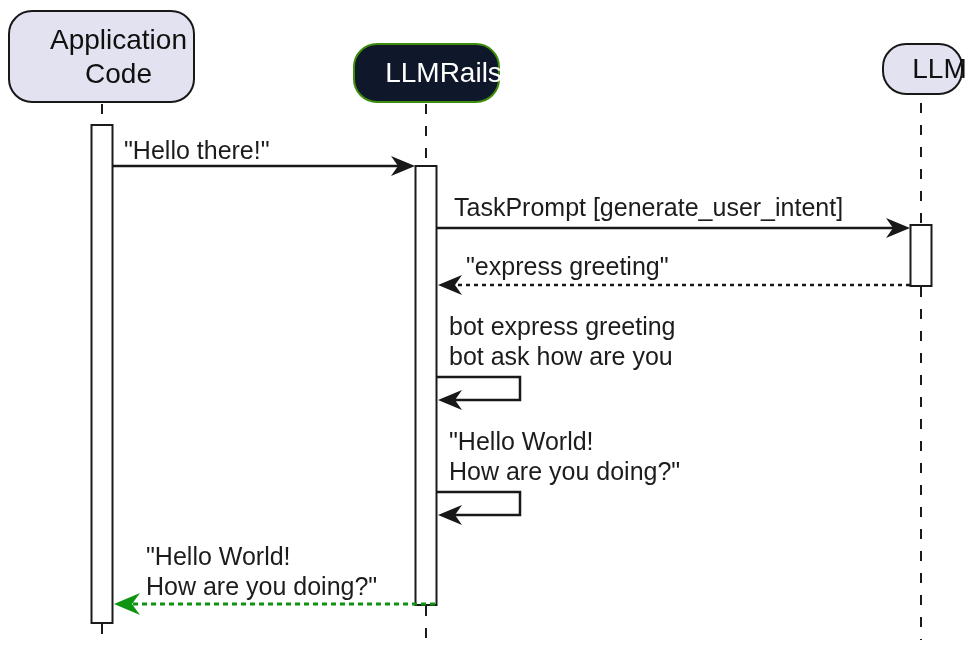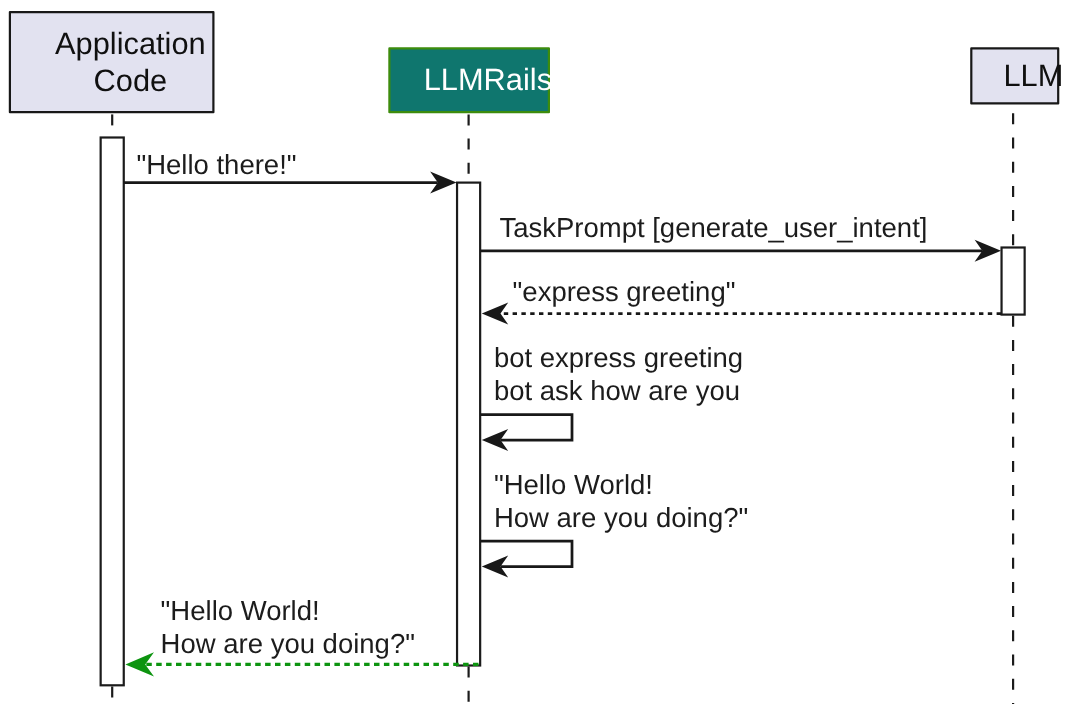--- a/index.html
+++ b/index.html
@@ -7,33 +7,33 @@
     position: relative;
     width: 972px; height: 653px;
     background: #ffffff;
     font-family: "Liberation Sans", sans-serif;
     overflow: hidden;
   }
   .layer { position: absolute; left: 0; top: 0; }
   .pbox {
     position: absolute;
     border: 2px solid #181818;
-    border-radius: 1px;
+    border-radius: 24px;
     background: #E2E2F0;
     display: flex; align-items: center; justify-content: center;
     text-align: center;
     font-size: 28px; line-height: 34px;
     color: #101010;
     box-sizing: border-box;
     white-space: pre-line;
     padding-left: 34px;
   }
   .pbox.app   { left: 8px;   top: 10px; width: 187px; height: 93px; }
   .pbox.rails { left: 353px; top: 43px; width: 147px; height: 60px;
-                background: #0f766e; border-color: #3D8C0C; color: #ffffff; }
+                background: #0f172a; border-color: #3D8C0C; color: #ffffff; }
   .pbox.llm   { left: 882px; top: 43px; width: 81px;  height: 52px; }
   .msg {
     position: absolute;
     font-size: 25px; line-height: 30px;
     color: #1c1c1c;
     white-space: pre-line;
   }
   .msg.m1 { left: 124px; top: 135px; }
   .msg.m2 { left: 454px; top: 192px; }
   .msg.m3 { left: 466px; top: 251px; }

